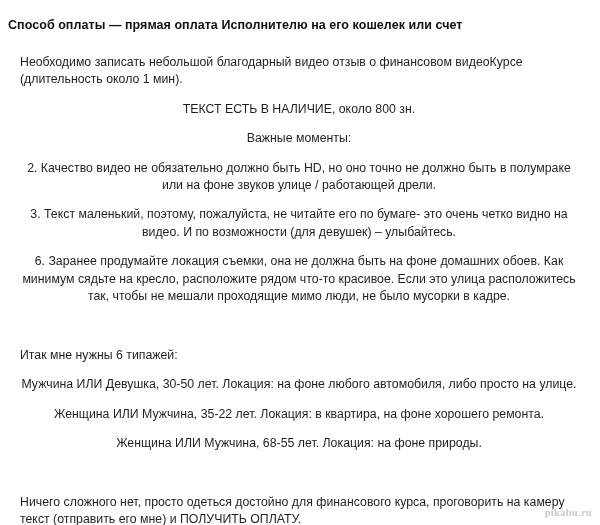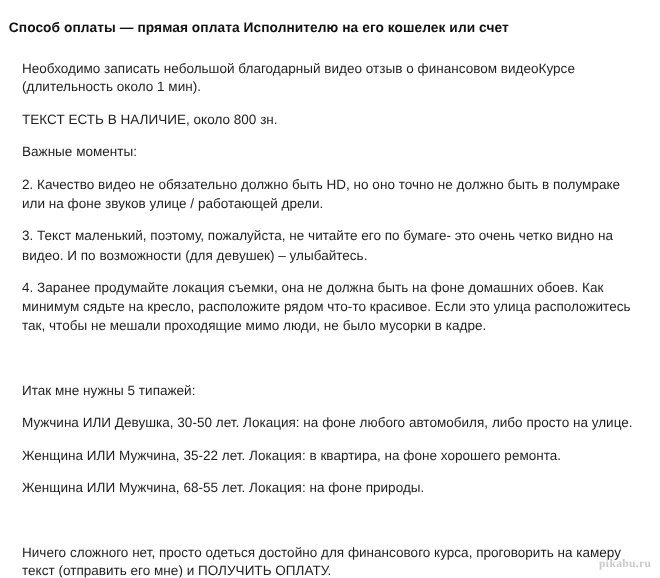--- a/index.html
+++ b/index.html
@@ -40,20 +40,21 @@
     color: #1f1f1f;
     letter-spacing: 0.01px;
   }
 
   .para {
     margin: 12px;
   }
 
   .para + .para {
     margin-top: 0;
+    text-align: center;
   }
 
   .spacer-line {
     height: 17.4px;
   }
 
   .meta-section {
     margin-top: 17px;
     font-size: 12px;
     line-height: 16px;
@@ -99,25 +100,25 @@
 
   <h1 class="post-title">Способ оплаты — прямая оплата Исполнителю на его кошелек или счет</h1>
 
   <div class="post-body">
 
     <p class="para">Необходимо записать небольшой благодарный видео отзыв о финансовом видеоКурсе (длительность около 1 мин).</p>
     <p class="para">ТЕКСТ ЕСТЬ В НАЛИЧИЕ, около 800 зн.</p>
     <p class="para">Важные моменты:</p>
     <p class="para">2. Качество видео не обязательно должно быть HD, но оно точно не должно быть в полумраке или на фоне звуков улице / работающей дрели.</p>
     <p class="para">3. Текст маленький, поэтому, пожалуйста, не читайте его по бумаге- это очень четко видно на видео. И по возможности (для девушек) – улыбайтесь.</p>
-    <p class="para">4. Заранее продумайте локация съемки, она не должна быть на фоне домашних обоев. Как минимум сядьте на кресло, расположите рядом что-то красивое. Если это улица расположитесь так, чтобы не мешали проходящие мимо люди, не было мусорки в кадре.</p>
+    <p class="para">6. Заранее продумайте локация съемки, она не должна быть на фоне домашних обоев. Как минимум сядьте на кресло, расположите рядом что-то красивое. Если это улица расположитесь так, чтобы не мешали проходящие мимо люди, не было мусорки в кадре.</p>
 
     <div class="spacer-line"></div>
 
-    <p class="para">Итак мне нужны 5 типажей:</p>
+    <p class="para">Итак мне нужны 6 типажей:</p>
     <p class="para">Мужчина ИЛИ Девушка, 30-50 лет. Локация: на фоне любого автомобиля, либо просто на улице.</p>
     <p class="para">Женщина ИЛИ Мужчина, 35-22 лет. Локация: в квартира, на фоне хорошего ремонта.</p>
     <p class="para">Женщина ИЛИ Мужчина, 68-55 лет. Локация: на фоне природы.</p>
 
     <div class="spacer-line"></div>
 
     <p class="para">Ничего сложного нет, просто одеться достойно для финансового курса, проговорить на камеру текст (отправить его мне) и ПОЛУЧИТЬ ОПЛАТУ.</p>
 
   </div>
 

